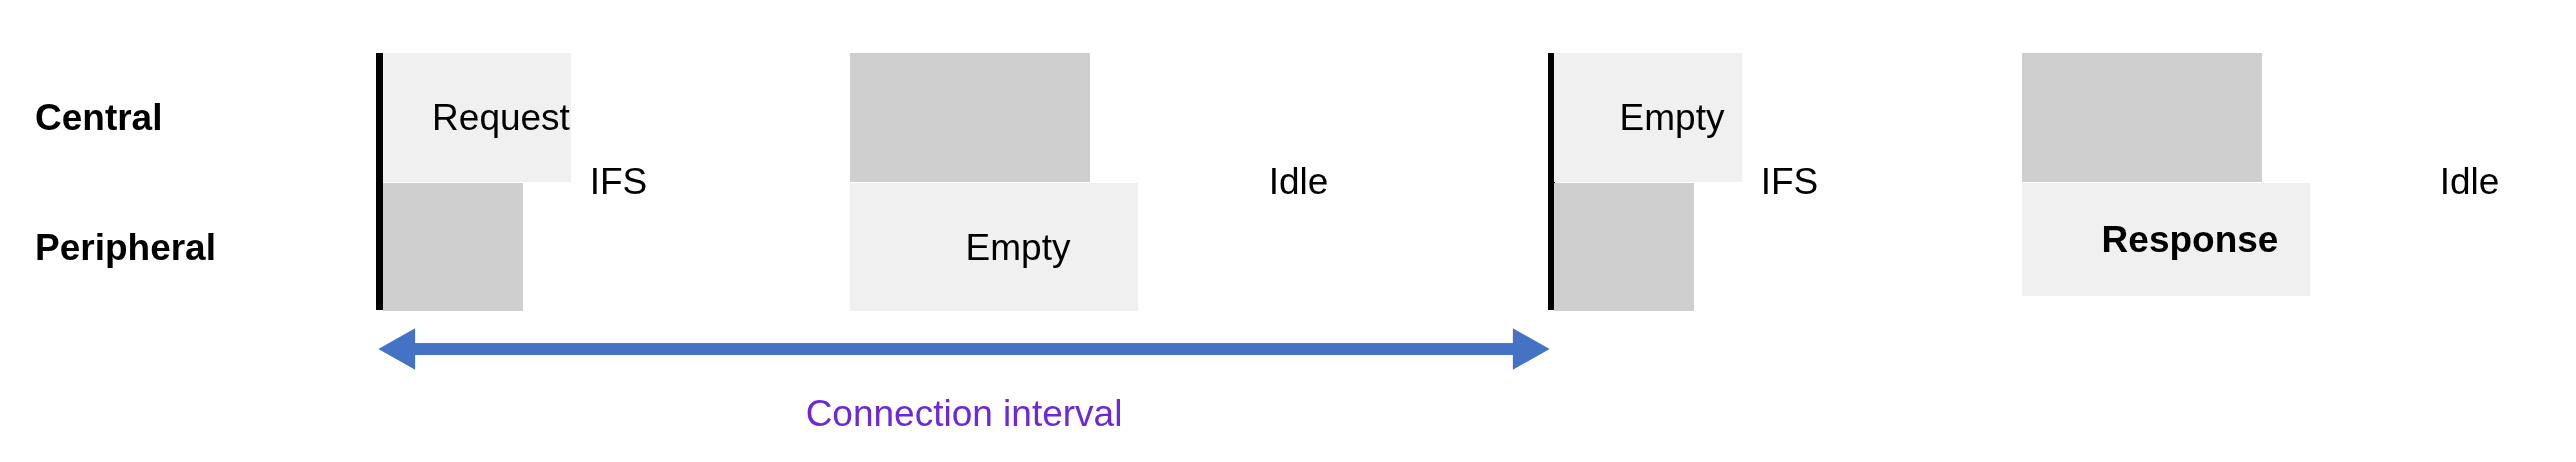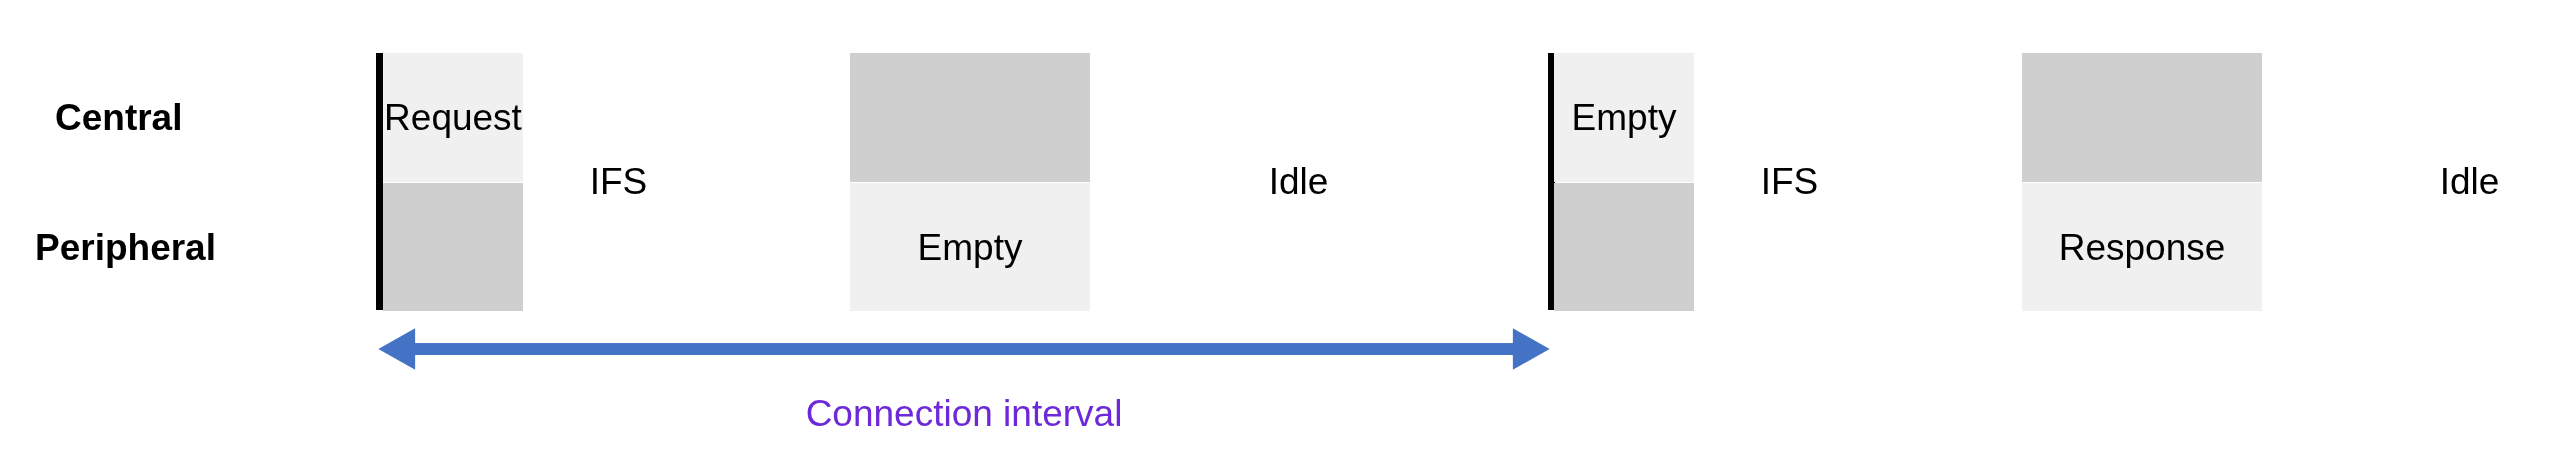--- a/index.html
+++ b/index.html
@@ -32,21 +32,21 @@
   .block {
     position: absolute;
     display: flex;
     align-items: center;
     justify-content: center;
     font-size: 37px;
     color: #000000;
     line-height: 1;
     white-space: nowrap;
   }
-  .block.light { background: #f0f0f0; }
+  .block.light { background: #f0f0f0; padding-left: 48px; }
   .block.dark  { background: #cfcfcf; }
 
   
   .event-marker {
     position: absolute;
     background: #000000;
   }
 
   
   .gap-text {
@@ -72,21 +72,21 @@
     line-height: 1;
     white-space: nowrap;
     text-align: center;
   }
 </style>
 </head>
 <body>
 
 <div id="canvas">
 
-  <div class="row-label" style="left:35px; top:53px; height:129px; display:flex; align-items:center;margin-left:20px;">Central</div>
+  <div class="row-label" style="left:35px; top:53px; height:129px; display:flex; align-items:center;">Central</div>
 
   <div class="row-label" style="left:35px; top:183px; height:129px; display:flex; align-items:center;">Peripheral</div>
 
   <div class="event-marker" style="left:376px; top:53px; width:6.5px; height:257px;"></div>
 
   <div class="block light" style="left:383px; top:53px; width:140px; height:129px;">Request</div>
 
   <div class="block dark" style="left:383px; top:183px; width:140px; height:128px;"></div>
 
   <div class="gap-text" style="left:523px; top:53px; width:143px; height:257px;">IFS</div>
@@ -100,21 +100,21 @@
   <div class="event-marker" style="left:1548px; top:53px; width:6.5px; height:257px;"></div>
 
   <div class="block light" style="left:1554px; top:53px; width:140px; height:129px;">Empty</div>
 
   <div class="block dark" style="left:1554px; top:183px; width:140px; height:128px;"></div>
 
   <div class="gap-text" style="left:1694px; top:53px; width:143px; height:257px;">IFS</div>
 
   <div class="block dark" style="left:2022px; top:53px; width:240px; height:129px;"></div>
 
-  <div class="block light" style="left:2022px; top:183px; width:240px; height:128px;">Response</div>
+  <div class="block light" style="left:2022px; top:183px; width:240px; height:113px;font-weight:bold;">Response</div>
 
   <div class="gap-text" style="left:2261px; top:53px; width:369px; height:257px;">Idle</div>
 
   <svg class="interval-arrow" style="left:369px; top:321px;" width="1190" height="57" viewBox="0 0 1290 62">
 
     <rect x="34" y="24" width="1222" height="13" fill="#4472c4"></rect>
 
     <polygon points="8,30.5 48,8 48,53" fill="#4472c4"></polygon>
 
     <polygon points="1282,30.5 1242,8 1242,53" fill="#4472c4"></polygon>

